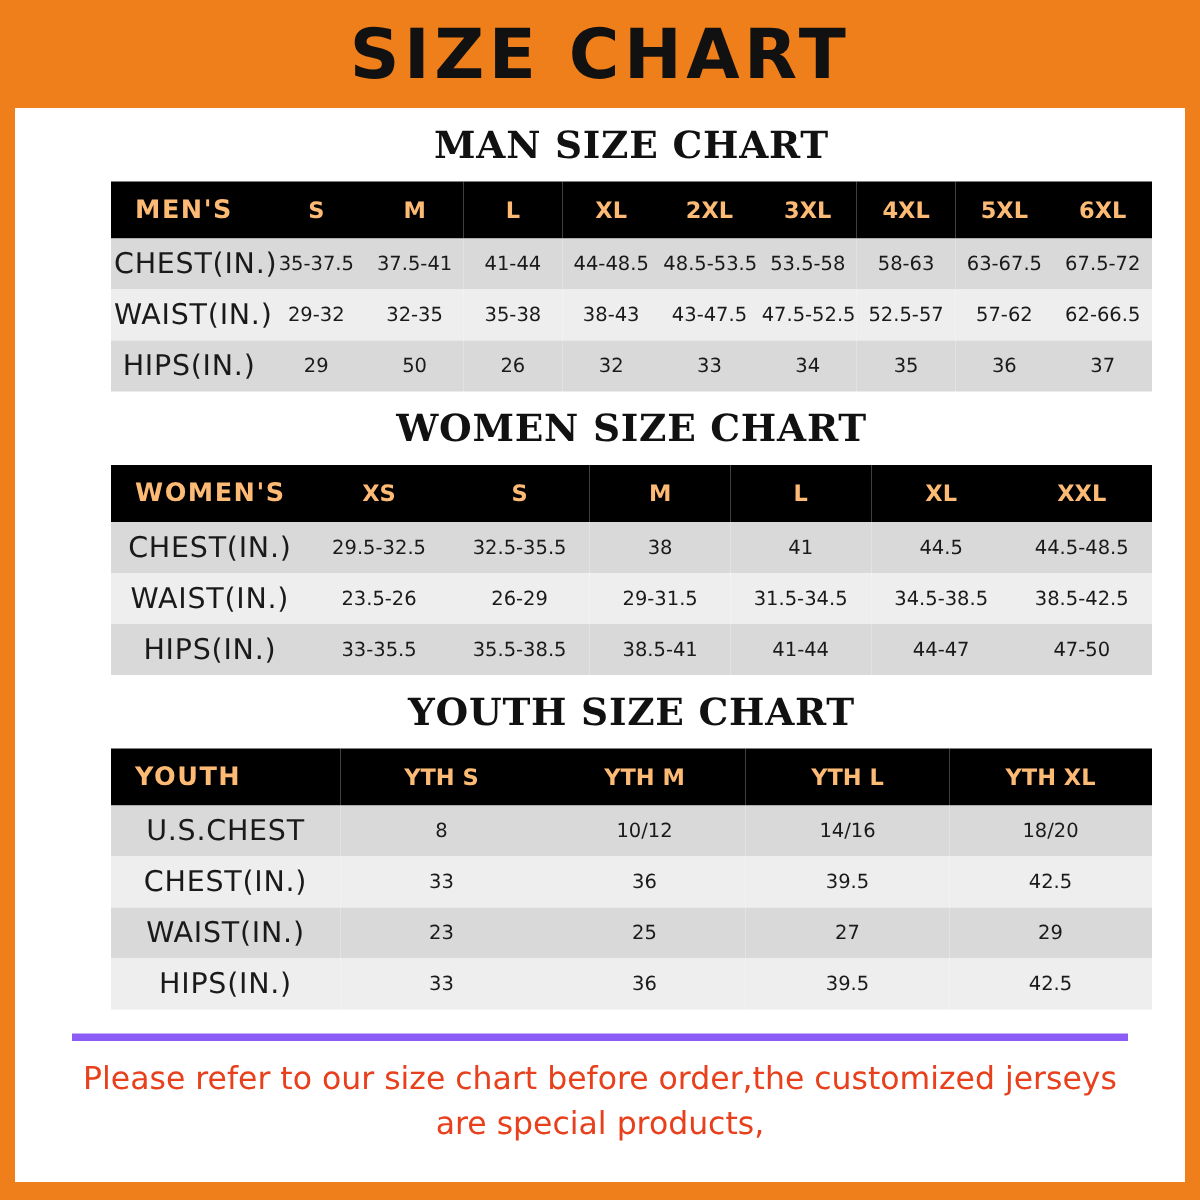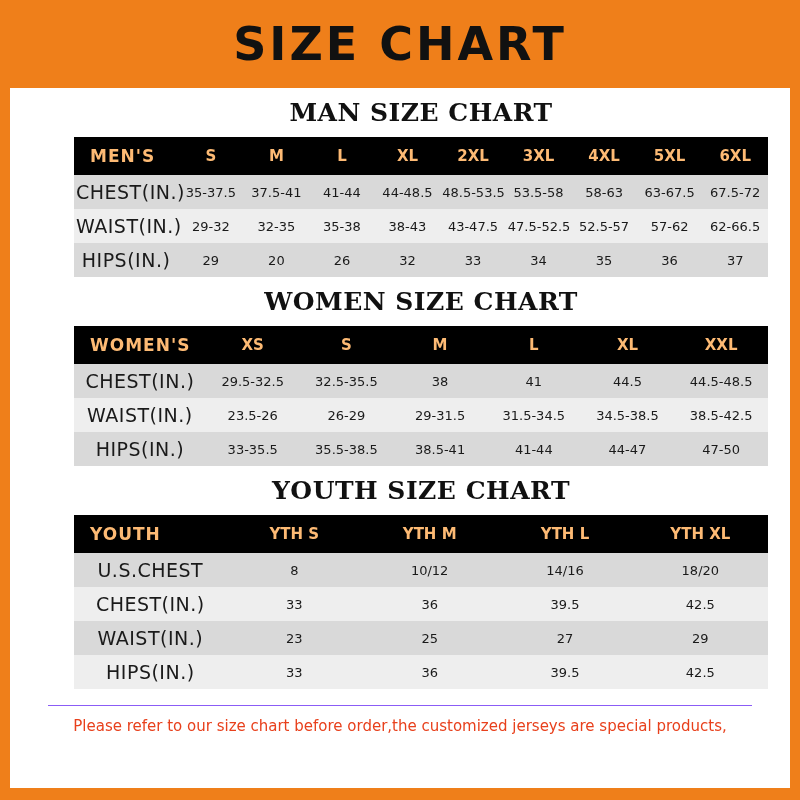--- a/index.html
+++ b/index.html
@@ -17,21 +17,21 @@
     position: relative;
     width: 800px;
     height: 800px;
     background: #ffffff;
     box-sizing: border-box;
     border-left: 10px solid #ef7f1a;
     border-right: 10px solid #ef7f1a;
   }
   .header-band {
     background: #ef7f1a;
-    height: 88px;
+    height: 72px;
     display: flex;
     align-items: center;
     justify-content: center;
     margin: 0 -10px;
   }
   .header-title {
     font-family: "DejaVu Sans", sans-serif;
     font-weight: bold;
     font-size: 46px;
     letter-spacing: 3px;
@@ -93,24 +93,24 @@
     text-align: center;
     color: #1a1a1a;
   }
   
   .men-table col.c0 { width: 15%; }
   .women-table col.c0 { width: 19%; }
   .youth-table col.c0 { width: 22%; }
 
   .footer-note {
     margin: 16px 16px 0 16px;
-    border-top: 1px solid #8b5cf6;
+    border-top: 5px solid #8b5cf6;
     padding-top: 10px;
     color: #e8401c;
-    font-size: 15px;
+    font-size: 21px;
     line-height: 1.45;
     font-family: "DejaVu Sans", sans-serif;
     text-align: center;
   }
   .footer-note .line { display: block; }
   .bottom-band {
     position: absolute;
     left: -10px;
     right: -10px;
     bottom: 0;
@@ -179,21 +179,21 @@
             <td>38-43</td>
             <td>43-47.5</td>
             <td>47.5-52.5</td>
             <td>52.5-57</td>
             <td>57-62</td>
             <td>62-66.5</td>
           </tr>
           <tr class="odd">
             <td class="row-label">HIPS(IN.)</td>
             <td>29</td>
-            <td>20</td>
+            <td>50</td>
             <td>26</td>
             <td>32</td>
             <td>33</td>
             <td>34</td>
             <td>35</td>
             <td>36</td>
             <td>37</td>
           </tr>
         </tbody>
       </table>

